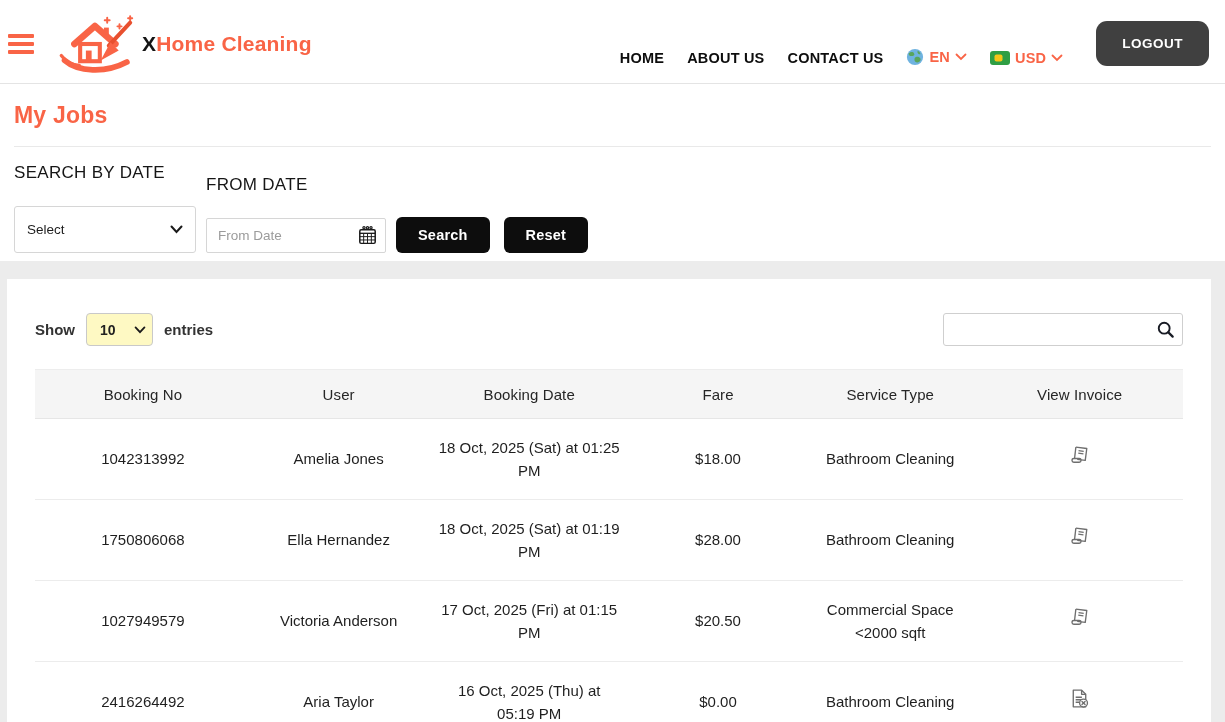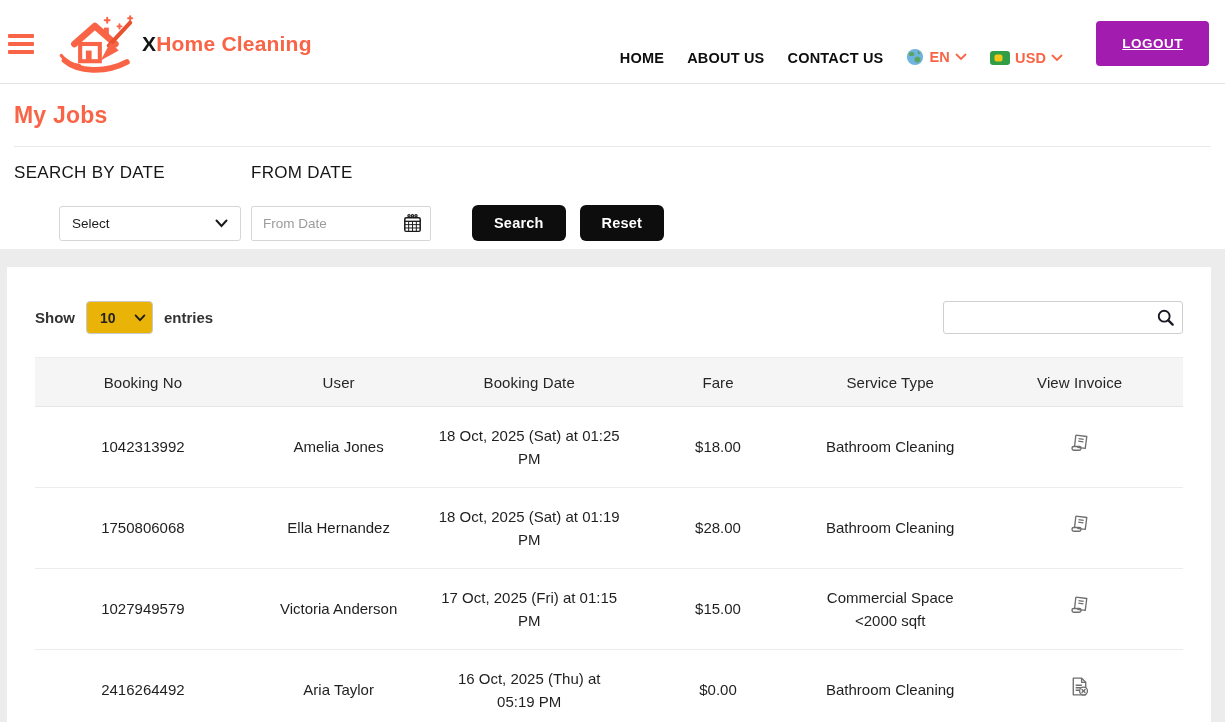--- a/index.html
+++ b/index.html
@@ -13,52 +13,52 @@
   .hamburger span { display:block; height:4px; border-radius:1px; background:#f96446; }
   .logo-wrap { display:flex; align-items:center; margin-left:24px; }
   .brand-text { font-size:21px; font-weight:800; letter-spacing:.2px; margin-left:2px; }
   .brand-x { color:#141414; }
   .brand-rest { color:#f96446; }
 
   .nav { margin-left:auto; display:flex; align-items:flex-end; gap:23px; }
   .nav-link { font-size:14.5px; font-weight:800; color:#0d0d0d; letter-spacing:.2px; cursor:pointer; }
   .picker { display:flex; align-items:center; gap:5px; cursor:pointer; }
   .picker .plabel { color:#f96446; font-size:14.5px; font-weight:800; letter-spacing:.2px; }
-  .logout-btn { background:#a21caf; color:#fff; border:none; border-radius:4px;
+  .logout-btn { background:#404040; color:#fff; border:none; border-radius:11px;
                 font-family:inherit; font-size:13.5px; font-weight:800; letter-spacing:.5px;
-                padding:15px 26px; margin-left:10px; cursor:pointer;text-decoration:underline; }
+                padding:15px 26px; margin-left:10px; cursor:pointer; }
 
   
   .section-jobs { background:#fff; padding:18px 14px 8px 14px; }
   .page-title { color:#f96446; font-size:23px; font-weight:800; letter-spacing:.2px; }
   .divider { border-bottom:1px solid #e9e9e9; margin-top:17px; }
   .filters { display:flex; align-items:flex-end; gap:10px; margin-top:16px; }
   .fcol { display:flex; flex-direction:column; }
   .flabel { font-size:17px; font-weight:400; color:#161616; letter-spacing:.3px; margin-bottom:23px; }
-  .fake-select { width:182px; height:35px; border:1px solid #d6d6d6; border-radius:3px;
+  .fake-select { width:182px; height:47px; border:1px solid #d6d6d6; border-radius:3px;
                  display:flex; align-items:center; justify-content:space-between;
-                 padding:0 12px; font-size:13.5px; color:#1c1c1c; cursor:pointer; background:#fff;margin-left:45px; }
+                 padding:0 12px; font-size:13.5px; color:#1c1c1c; cursor:pointer; background:#fff; }
   .date-field { position:relative; width:180px; }
   .date-field input { width:100%; height:35px; border:1px solid #d6d6d6; border-radius:2px;
                       padding:0 34px 0 11px; font-family:inherit; font-size:13.5px; color:#333; }
   .date-field input::placeholder { color:#9b9b9b; }
   .cal-icon { position:absolute; right:8px; top:7px; cursor:pointer; }
   .btn-dark { height:36px; background:#0d0d0d; color:#fff; border:none; border-radius:6px;
               font-family:inherit; font-size:14.5px; font-weight:700; padding:0 22px;
-              letter-spacing:.2px; cursor:pointer;margin-left:31px; }
+              letter-spacing:.2px; cursor:pointer; }
   .btn-reset { margin-left:4px; }
 
   
   .card { background:#fff; margin:18px 14px 0 7px; padding:34px 28px 60px 28px; }
   .table-controls { display:flex; align-items:flex-end; justify-content:space-between; }
   .show-group { display:flex; align-items:center; gap:11px; font-size:15px; font-weight:800; color:#333; }
   .page-size { width:67px; height:33px; border:1px solid #c9c9c9; border-radius:4px;
                display:flex; align-items:center; justify-content:space-between;
                padding:0 6px 0 13px; font-size:14px; font-weight:600; color:#222;
-               cursor:pointer; background:#eab308; }
+               cursor:pointer; background:#fef9c3; }
   .table-search { position:relative; width:240px; }
   .table-search input { width:100%; height:33px; border:1px solid #cfcfcf; border-radius:3px;
                         padding:0 32px 0 10px; font-family:inherit; font-size:14px; color:#333; }
   .search-icon { position:absolute; right:8px; top:7px; }
 
   table.jobs { width:100%; border-collapse:collapse; margin-top:23px; table-layout:fixed; }
   table.jobs thead th { height:49px; background:#f5f5f5; border-top:1px solid #ededed;
                         border-bottom:1px solid #e6e6e6; font-size:15px; font-weight:400;
                         color:#262626; text-align:center; letter-spacing:.1px; }
   table.jobs tbody td { height:81px; text-align:center; vertical-align:middle;
@@ -259,21 +259,21 @@
               <rect x="4.2" y="14.6" width="9.4" height="3.9" rx="1.9"></rect>
             </svg>
             
           </span>
         </td>
       </tr>
       <tr>
         <td>1027949579</td>
         <td>Victoria Anderson</td>
         <td>17 Oct, 2025 (Fri) at 01:15 PM</td>
-        <td>$15.00</td>
+        <td>$20.50</td>
         <td>Commercial Space &lt;2000 sqft</td>
         <td>
           <span class="invoice-link">
             <svg width="23" height="24" viewBox="0 0 24 24" fill="none" stroke="#6e6e6e" stroke-width="1.4" stroke-linejoin="round">
               <path d="M8.2 2.8 L19.6 4.2 L18 16.6 L9.6 15.6"></path>
               <path d="M8.2 2.8 L6.8 14.9"></path>
               <path d="M11 6.4 L16.4 7.1 M10.7 9 L16.1 9.7"></path>
               <rect x="4.2" y="14.6" width="9.4" height="3.9" rx="1.9"></rect>
             </svg>
             

